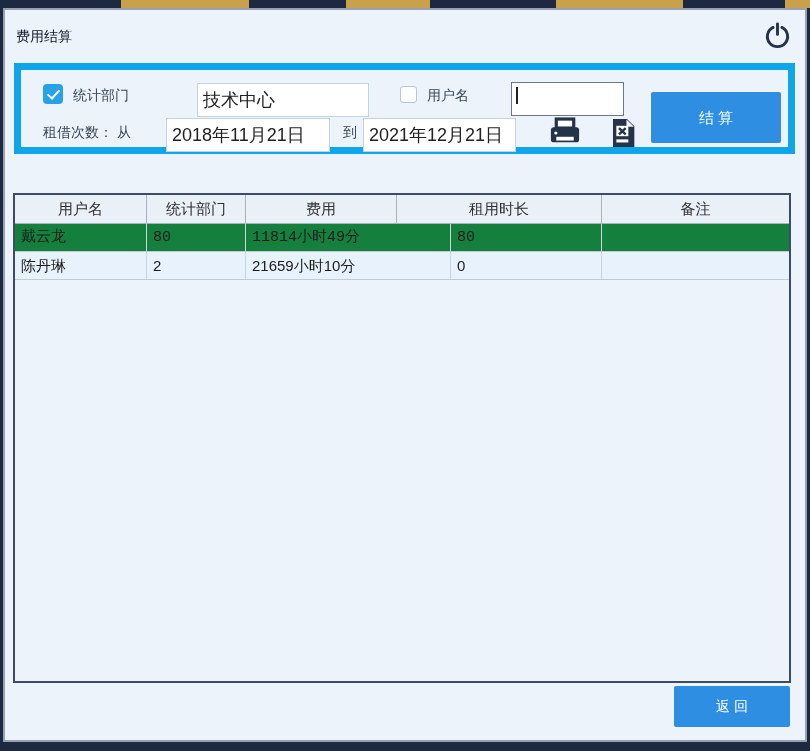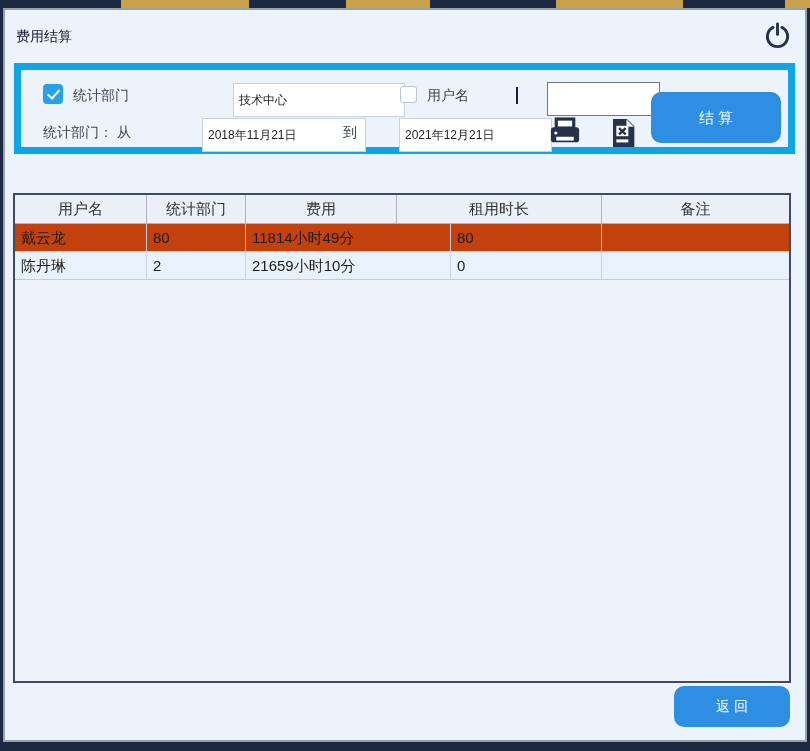--- a/index.html
+++ b/index.html
@@ -28,52 +28,52 @@
   .lbl { position:absolute; font-size:14px; color:#3a4556; white-space:nowrap; }
 
   .cb-checked { position:absolute; left:22px; top:14px; width:20px; height:20px;
                 background:#27a2e9; border-radius:4px; cursor:pointer; }
   .cb-checked::after { content:""; position:absolute; left:6.5px; top:2.5px; width:5px; height:10px;
                 border-right:2.4px solid #fff; border-bottom:2.4px solid #fff; transform:rotate(42deg); }
   .cb-unchecked { position:absolute; left:379px; top:16px; width:17px; height:17px;
                 background:#fdfefe; border:1.5px solid #b9c6d2; border-radius:3px; cursor:pointer; }
 
   .txt-input { position:absolute; height:26px; background:#fff; border:1px solid #c6d2de;
-               font-family:inherit; font-size:12px; color:#222; padding:16px 5px;margin-left:36px; }
+               font-family:inherit; font-size:18px; color:#222; padding:16px 5px; }
   .in-dept { left:176px; top:13px; width:172px; }
   .in-user { left:490px; top:12px; width:113px; height:27px; border:1.5px solid #6a7888; }
   .caret  { position:absolute; left:495px; top:17px; width:1.5px; height:17px; background:#222; }
   .in-from { left:145px; top:48px; width:164px; }
   .in-to   { left:342px; top:48px; width:153px; }
 
   .icon-btn { position:absolute; top:44px; width:42px; height:37px; display:flex;
               align-items:center; justify-content:center; cursor:pointer; }
   .print-btn { left:523px; }
   .excel-btn { left:581px; }
 
-  .btn { background:#2e8fe2; color:#fff; border:none; border-radius:10px;
+  .btn { background:#2e8fe2; color:#fff; border:none; border-radius:2px;
          font-family:inherit; text-align:center; cursor:pointer; }
   .settle-btn { position:absolute; left:630px; top:22px; width:130px; height:51px;
                 font-size:15px; line-height:51px; }
 
   
   .tabs { position:absolute; left:8px; top:151px; height:32px; display:flex; }
   .tab { height:32px; line-height:30px; text-align:center; font-size:14px; cursor:pointer; }
   .tab-active { width:132px; color:#3aa5e9; background:#f0f6fc; }
   .tab-idle   { width:112px; color:#2b3a50; }
 
   
   .table { position:absolute; left:8px; top:183px; width:778px; height:490px;
            border:2px solid #3e4c61; background:#edf3fa; }
   .thead { display:flex; height:29px; background:#e9f0f8; border-bottom:1px solid #a9b3bf;
            font-size:15px; color:#2f2f2f; }
   .th { line-height:28px; text-align:center; border-right:1px solid #a9b3bf; }
   .th:last-child { border-right:none; }
   .trow { display:flex; height:28px; border-bottom:1px solid #c3ccd6; font-size:15px; color:#1c1c1c; }
-  .row-0 { background:#c2410c; }
+  .row-0 { background:#15803d;font-family:Liberation Mono, monospace; }
   .row-1 { background:#e7f2fc; }
   .td { line-height:27px; padding-left:6px; overflow:hidden; white-space:nowrap;
         border-right:1px solid #ccd4dd; }
   .td:last-child { border-right:none; }
   .c0 { width:132px; } .c1 { width:99px; } .c2 { width:205px; } .c3 { width:151px; } .c4 { flex:1; }
 
   .back-btn { position:absolute; left:669px; top:676px; width:116px; height:41px;
               font-size:14px; line-height:41px; }
 </style>
 </head>
@@ -100,21 +100,21 @@
 
       <span class="cb-checked"></span>
       <span class="lbl" style="left:52px; top:17px;">统计部门</span>
       <input class="txt-input in-dept" type="text" value="技术中心" style="">
 
       <span class="cb-unchecked"></span>
       <span class="lbl" style="left:406px; top:17px;">用户名</span>
       <input class="txt-input in-user" type="text" value="" style="">
       <span class="caret"></span>
 
-      <span class="lbl" style="left:22px; top:54px;">统计部门： 从</span>
+      <span class="lbl" style="left:22px; top:54px;">租借次数： 从</span>
       <input class="txt-input in-from" type="text" value="2018年11月21日" style="">
       <span class="lbl" style="left:322px; top:54px;">到</span>
       <input class="txt-input in-to" type="text" value="2021年12月21日" style="">
 
       <div class="icon-btn print-btn">
         <svg width="36" height="32" viewBox="0 0 24 22">
           <rect x="6" y="1.4" width="12" height="6.2" fill="#fff" stroke="#25324a" stroke-width="2.2"></rect>
           <rect x="2.3" y="7" width="19.4" height="10.4" rx="2" fill="#25324a"></rect>
           <circle cx="5.7" cy="11" r="1.1" fill="#fff"></circle>
           <rect x="6" y="13.6" width="12" height="2.6" fill="#fff"></rect>

